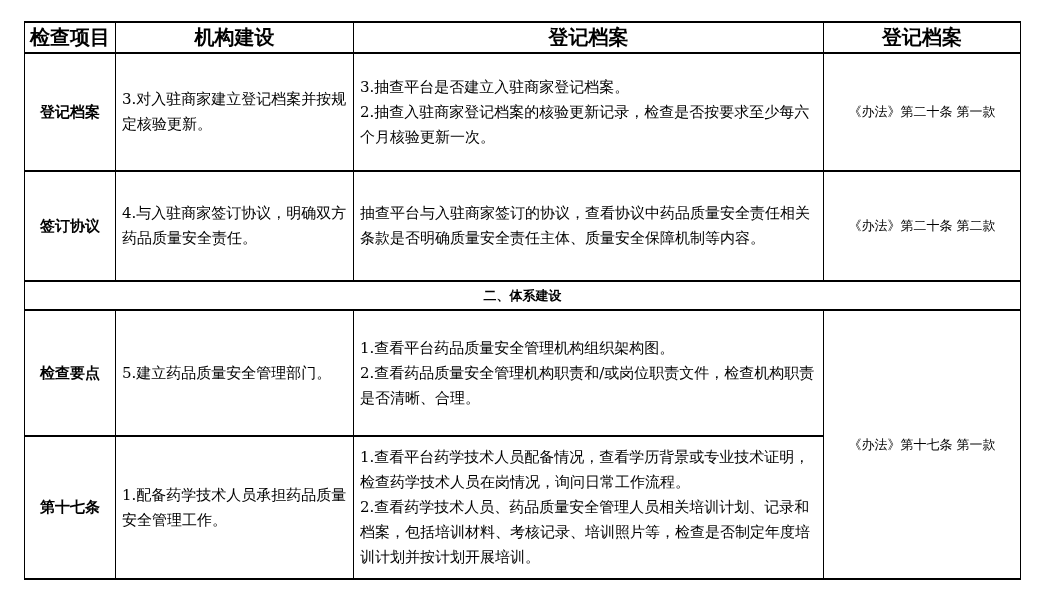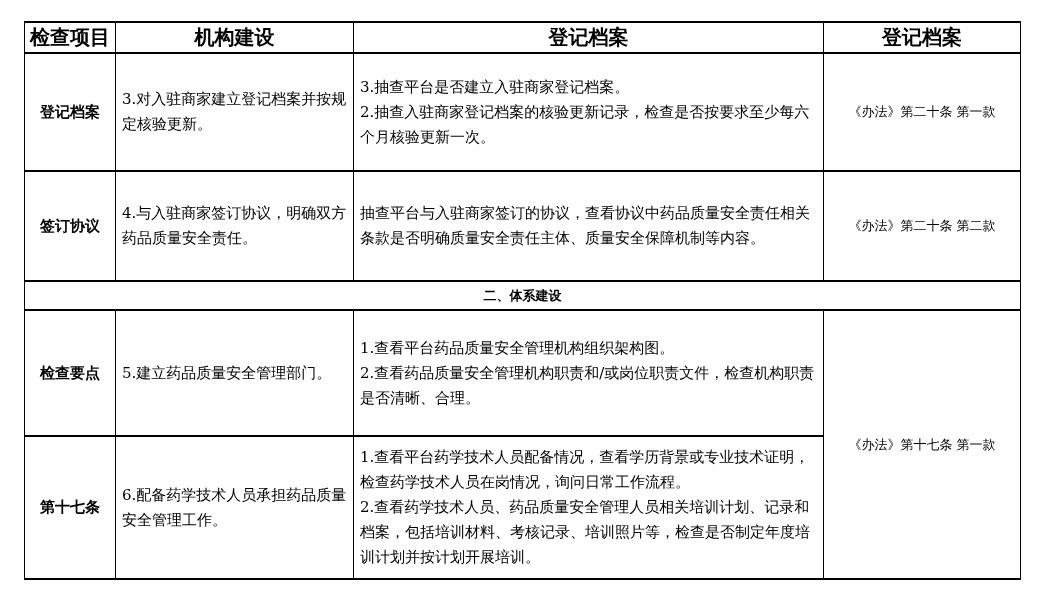--- a/index.html
+++ b/index.html
@@ -123,19 +123,19 @@
     <tr class="row-3">
       <td class="c-item">检查要点</td>
       <td class="c-points">5.建立药品质量安全管理部门。</td>
       <td class="c-content">1.查看平台药品质量安全管理机构组织架构图。
 2.查看药品质量安全管理机构职责和/或岗位职责文件，检查机构职责是否清晰、合理。</td>
       <td class="c-basis" rowspan="2">《办法》第十七条 第一款</td>
     </tr>
 
     <tr class="row-4">
       <td class="c-item">第十七条</td>
-      <td class="c-points">6.配备药学技术人员承担药品质量安全管理工作。</td>
+      <td class="c-points">1.配备药学技术人员承担药品质量安全管理工作。</td>
       <td class="c-content">1.查看平台药学技术人员配备情况，查看学历背景或专业技术证明，检查药学技术人员在岗情况，询问日常工作流程。
 2.查看药学技术人员、药品质量安全管理人员相关培训计划、记录和档案，包括培训材料、考核记录、培训照片等，检查是否制定年度培训计划并按计划开展培训。</td>
     </tr>
   </tbody>
     </table>
 </div>
 
 </body></html>

